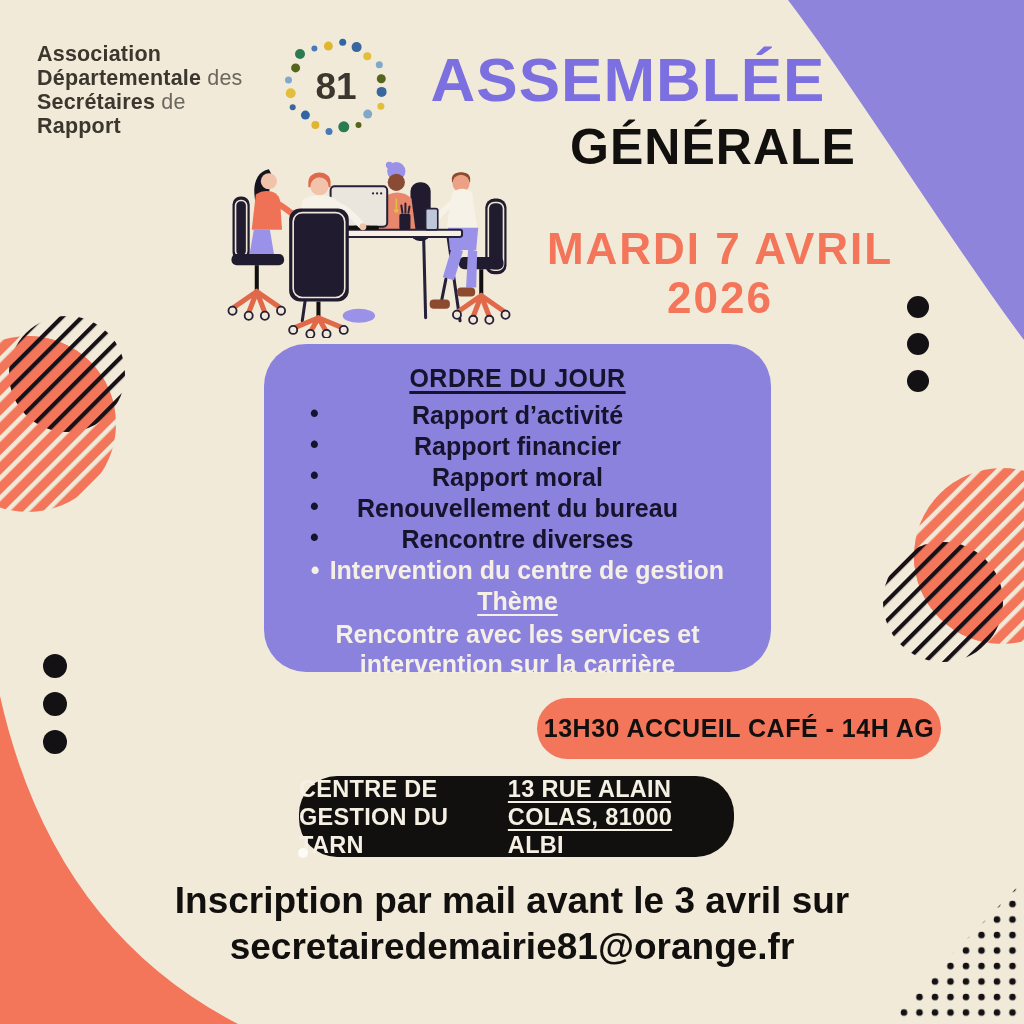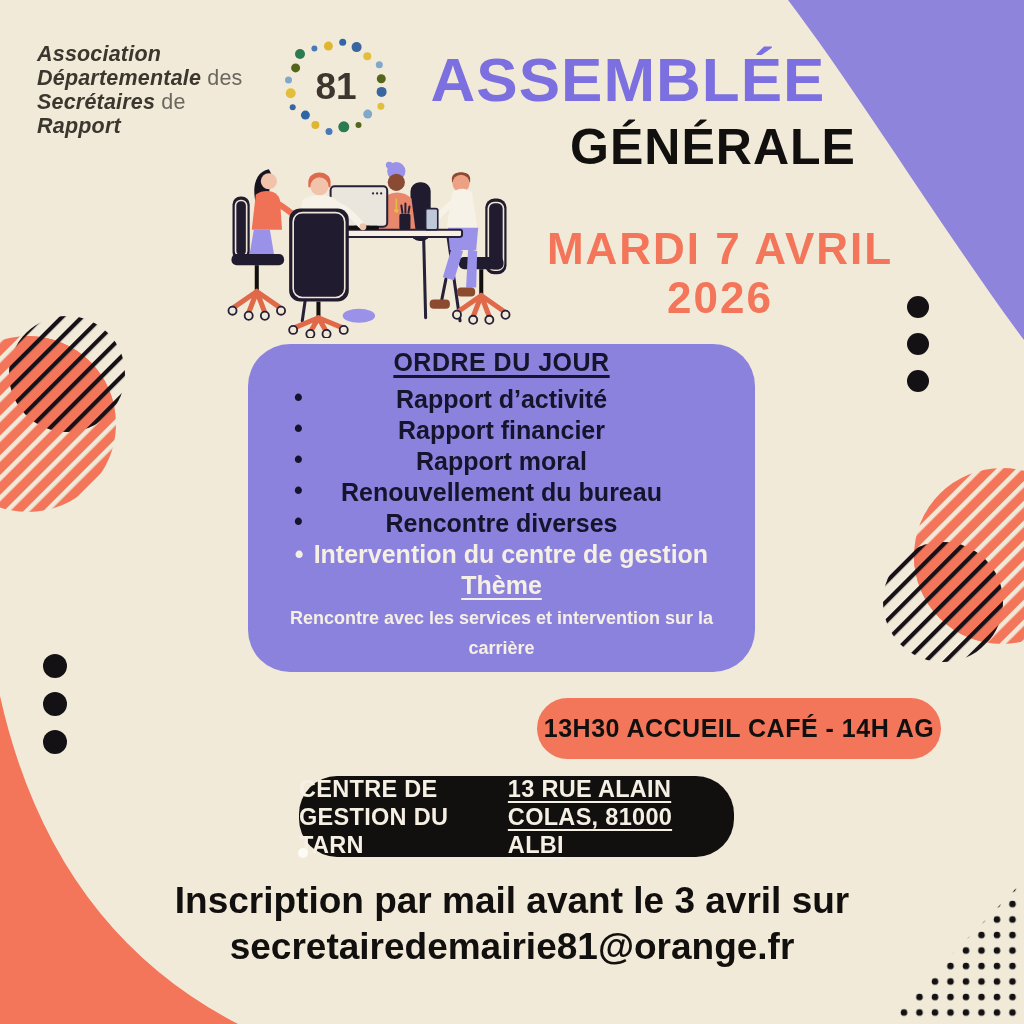--- a/index.html
+++ b/index.html
@@ -3,21 +3,21 @@
 <meta charset="utf-8">
 <style>
   html,body{margin:0;padding:0;}
   body{font-family:"Liberation Sans", sans-serif; background:#888;}
   .poster{
     position:relative; width:1024px; height:1024px; overflow:hidden;
     background:var(--cream); color:var(--ink);
   }
   .abs{position:absolute;}
   svg{display:block;}
-  .b{font-weight:bold;font-style:italic;}
+  .b{font-weight:bold;}
 
   
   .assoc{
     left:37px; top:42px; width:256px;
     font-size:21.5px; line-height:24px; font-weight:bold;
     color:var(--logo_text); letter-spacing:.2px;
   }
   .assoc span{white-space:pre;}
   .assoc span.r{font-weight:normal; color:#6b675e;}
   .logo81{left:278px; top:28px; width:116px; height:116px;}
@@ -38,23 +38,23 @@
     color:var(--ink);
   }
   .dateh{
     left:518px; top:224px; width:404px; text-align:center;
     font-size:44px; line-height:49px; font-weight:bold; letter-spacing:2px;
     color:var(--coral);
   }
 
   
   .agenda-box{
-    left:248px; top:344px; width:507px; height:328px;
+    left:264px; top:344px; width:507px; height:328px;
     background:var(--purple_box); border-radius:42px;
-    box-sizing:border-box; padding-top:4px;
+    box-sizing:border-box; padding-top:20px;
   }
   .agenda-head{
     text-align:center; font-size:25px; font-weight:bold; letter-spacing:.5px;
     color:var(--box_dark);
     text-decoration:underline; text-decoration-thickness:2.5px; text-underline-offset:4px;
     margin-bottom:7px;
   }
   .agenda-row{position:relative; text-align:center; font-size:25px; line-height:30px;
     font-weight:bold; margin-top:1px;}
   .agenda-row.dark{color:var(--box_dark);}
@@ -62,21 +62,21 @@
   .agenda-row.dark .bullet{position:absolute; left:46px; top:-2px;}
   .agenda-row.light{display:flex; justify-content:center; gap:10px;}
   .agenda-row.light .bullet{position:static;}
   .theme-label{
     text-align:center; font-size:25px; font-weight:bold; color:var(--box_light);
     text-decoration:underline; text-decoration-thickness:2px; text-underline-offset:4px;
     margin-top:2px;
   }
   .theme-text{
     margin:3px auto 0; width:440px; text-align:center;
-    font-size:18px; line-height:30px; font-weight:bold; color:var(--box_light);
+    font-size:25px; line-height:30px; font-weight:bold; color:var(--box_light);
   }
 
   
   .pill{
     display:flex; align-items:center; justify-content:center;
     background:var(--coral); border-radius:31px; color:var(--ink);
     font-weight:bold; box-sizing:border-box;
   }
   .pill-date{left:103px; top:702px; width:410px; height:60px; font-size:30px; letter-spacing:2px;}
   .pill-time{left:537px; top:698px; width:404px; height:61px; font-size:25px; letter-spacing:.5px;}

